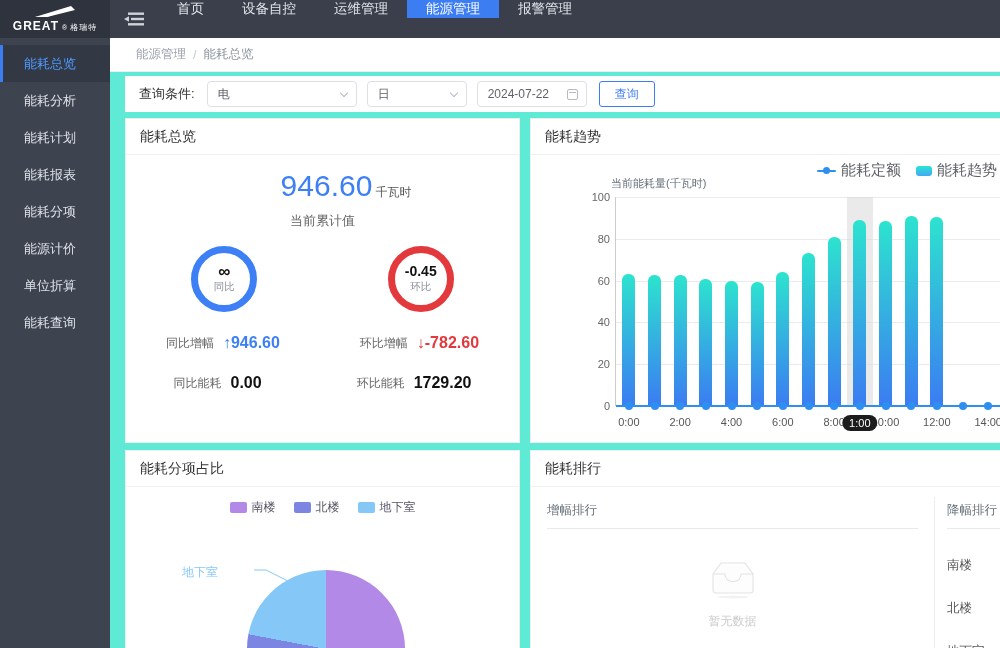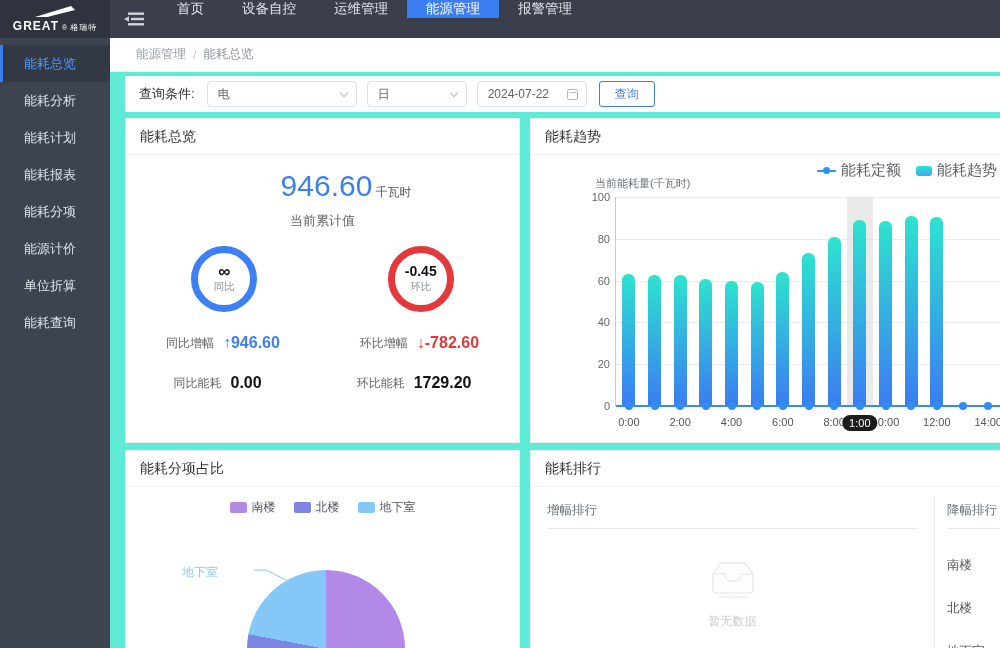--- a/index.html
+++ b/index.html
@@ -93,21 +93,21 @@
   
   .legend { position:absolute; top:42px; right:12px; display:flex; gap:15px;
     align-items:flex-start; font-size:15px; color:#5c6066; }
   .leg-item { display:flex; align-items:center; gap:5px; cursor:pointer; }
   .leg-line { position:relative; width:19px; height:2px; background:var(--line-blue);
     border-radius:1px; }
   .leg-line i { position:absolute; left:6px; top:-2.5px; width:7px; height:7px;
     border-radius:50%; background:var(--line-blue); }
   .leg-bar { width:16px; height:10px; border-radius:3px;
     background:linear-gradient(180deg,var(--bar-top),#3fa9f5); }
-  .axis-title { position:absolute; left:64px; top:57px; font-size:11px; color:#66707a; }
+  .axis-title { position:absolute; left:80px; top:57px; font-size:11px; color:#66707a; }
   #trend-plot { position:absolute; left:84px; right:8px; top:78px; bottom:36px;
     border-left:1px solid #ccc; }
   .gridline { position:absolute; left:0; right:0; height:1px; background:#ebebeb; }
   .ytick { position:absolute; left:-36px; width:30px; text-align:right;
     font-size:11px; color:#666; }
   .hl-band { position:absolute; top:0; bottom:0; background:#d9d9d9; opacity:.55; z-index:1; }
   .tbar { position:absolute; bottom:0; width:13px; border-radius:6px 6px 0 0; z-index:2;
     background:linear-gradient(180deg,var(--bar-top),var(--bar-bottom)); cursor:pointer; }
   .baseline { position:absolute; left:0; right:-8px; bottom:-1px; height:2px;
     background:var(--line-blue); z-index:3; }

